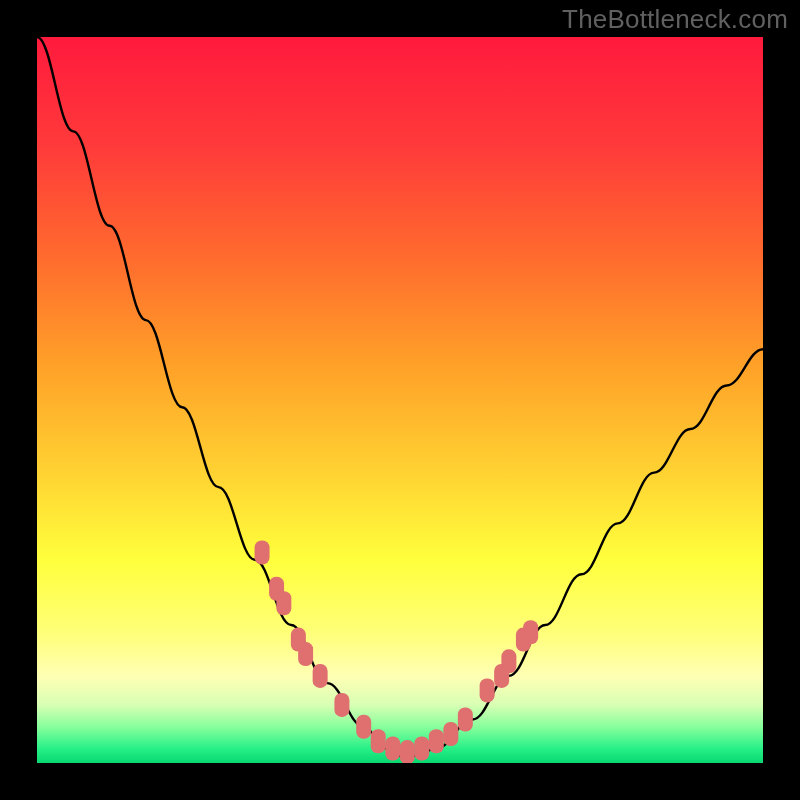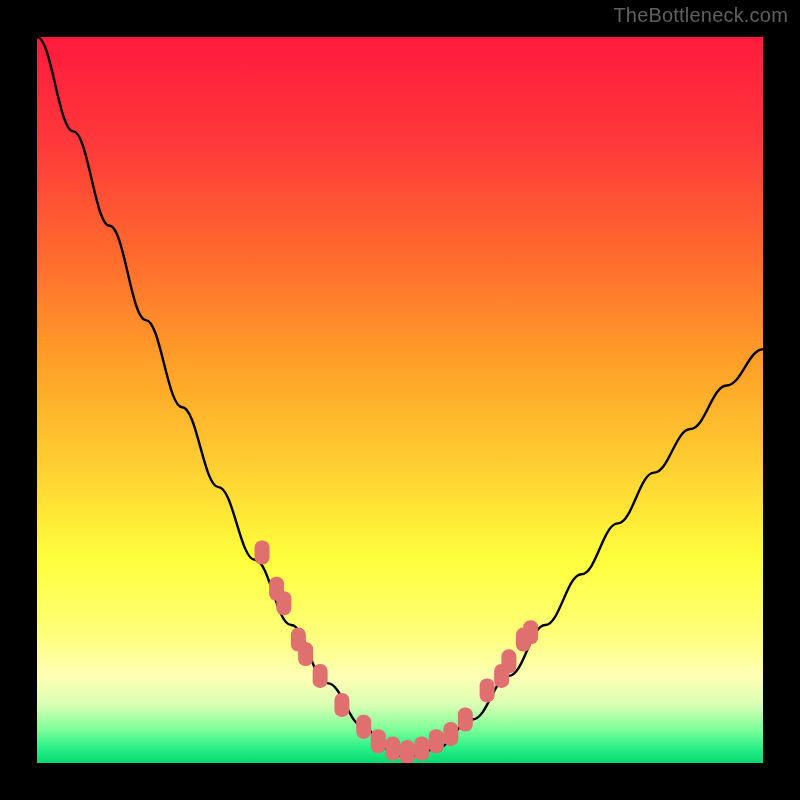--- a/index.html
+++ b/index.html
@@ -25,21 +25,21 @@
     top: 37px;
     left: 37px;
     width: 726px;
     height: 726px;
   }
   .attribution {
     position: absolute;
     top: 4px;
     right: 12px;
     color: #606060;
-    font-size: 20px;
+    font-size: 26px;
     font-weight: 500;
     letter-spacing: 0.2px;
   }
 </style>
 </head>
 <body>
 
 <div class="outer">
 
   <div class="attribution">TheBottleneck.com</div>

